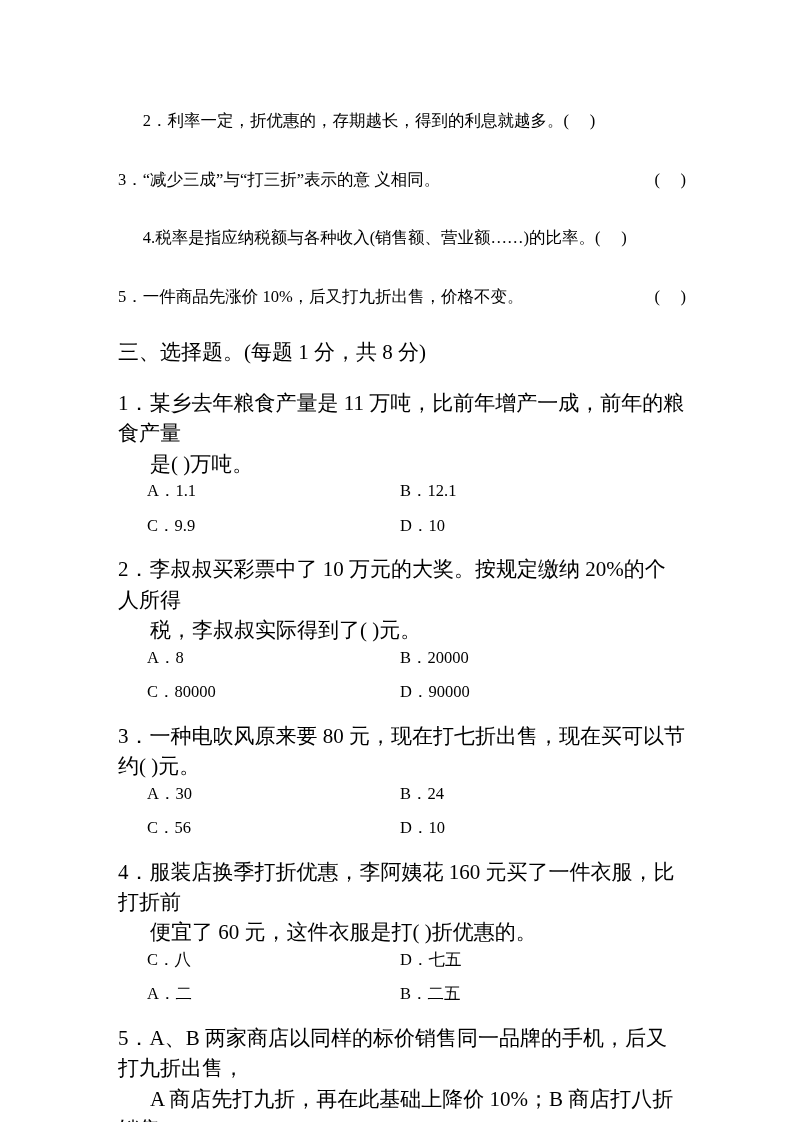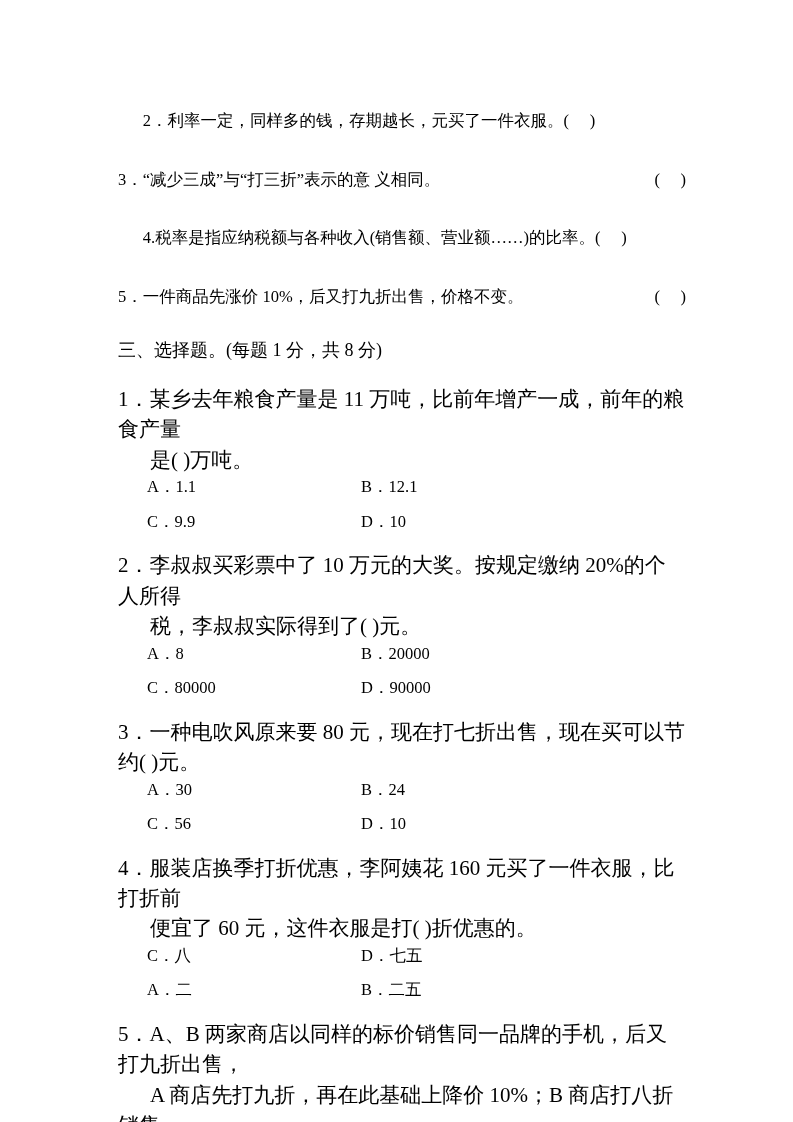--- a/index.html
+++ b/index.html
@@ -44,32 +44,33 @@
     font-size: 21px;
     line-height: 1.45;
     display: block;
   }
   .indent2 {
     display: inline-block;
     width: 32px;
   }
   
   .section-head {
-    font-size: 18px;
+    font-size: 21px;
     margin-bottom: 22px;
     margin-top: 4px;
   }
   
   .opts {
     display: block;
     margin-top: 4px;
   }
   .opt-row {
     display: flex;
     margin-bottom: 18px;
+    gap: 39px;
   }
   .opt-row:last-child { margin-bottom: 0; }
   .opt {
     font-size: 16.5px;
     line-height: 1.0;
   }
   .opt-a { width: 243px; padding-left: 29px; box-sizing: border-box; }
   .opt-b { width: 240px; padding-left: 0px; box-sizing: border-box; }
   .tf-line {
     display: flex;
@@ -82,21 +83,21 @@
   .mb23 { margin-bottom: 23px; }
   .mb30 { margin-bottom: 30px; }
 </style>
 </head>
 <body>
 
 <div class="page">
   <div class="content">
 
     <div class="line mb23">
-      <span>2．</span><span>利率一定，同样多的钱，存期越长，元买了一件衣服。(</span><span>&nbsp;&nbsp;&nbsp;&nbsp;&nbsp;</span><span>)</span>
+      <span>2．</span><span>利率一定，折优惠的，存期越长，得到的利息就越多。(</span><span>&nbsp;&nbsp;&nbsp;&nbsp;&nbsp;</span><span>)</span>
     </div>
 
     <div class="tf-line mb23">
       <span class="tf-text">3．</span>
         <span class="tf-text">“减少三成”与“打三折”表示的意 义相同。</span>
       <span class="tf-spacer"></span>
       <span class="tf-paren">(</span>
         <span class="tf-paren">&nbsp;&nbsp;&nbsp;&nbsp;&nbsp;</span>
         <span class="tf-paren">)</span>
     </div>

